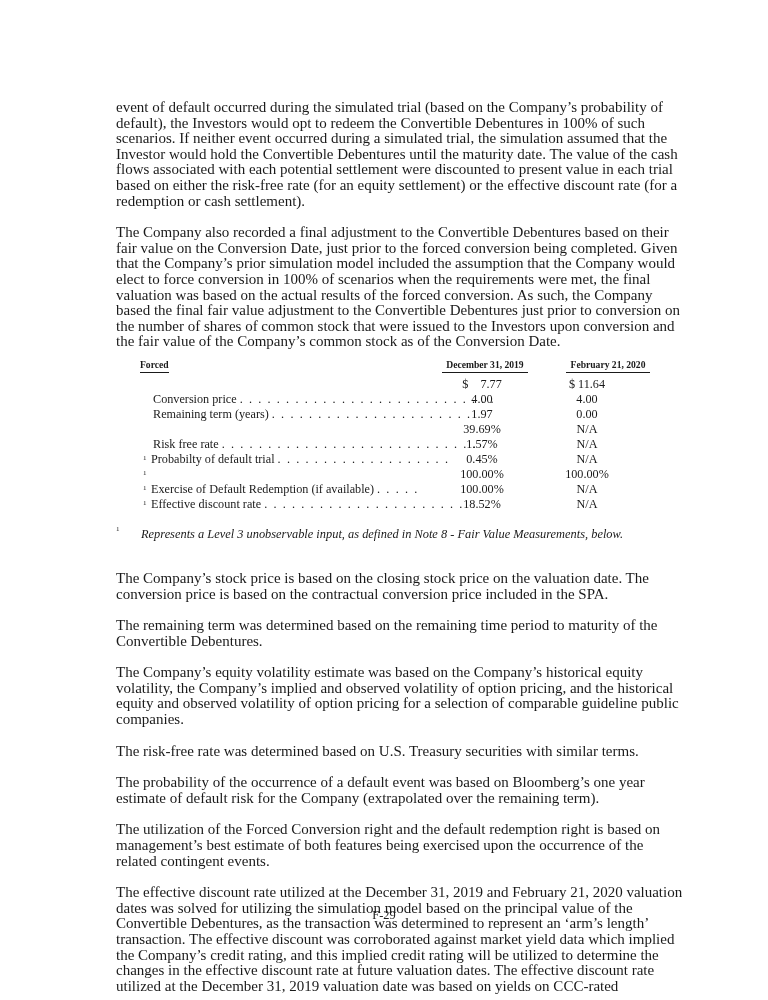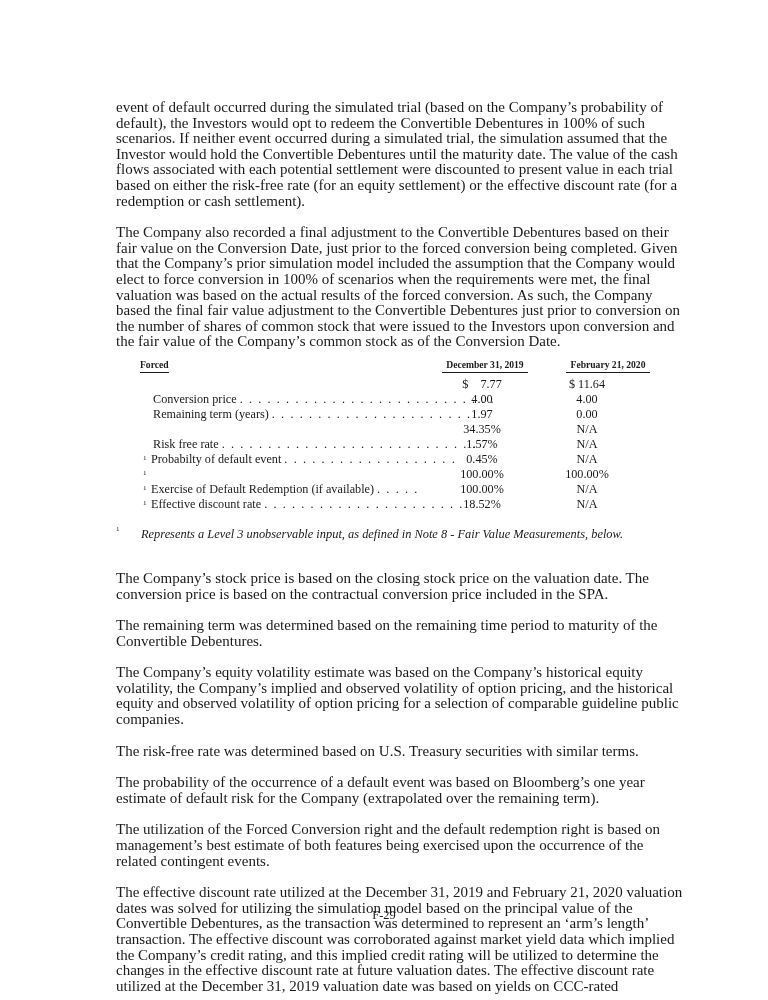--- a/index.html
+++ b/index.html
@@ -48,32 +48,32 @@
       <span class="v2">4.00</span>
     </div>
     <div class="row" style="top:48px">
       <span class="fn-mark"></span>
       <span class="label"><span>Remaining term (years)</span> <span class="dots"> . . . . . . . . . . . . . . . . . . . . . .</span></span>
       <span class="v1">1.97</span>
       <span class="v2">0.00</span>
     </div>
     <div class="row" style="top:63px">
       <span class="fn-mark"></span>
-      <span class="v1">34.35%</span>
+      <span class="v1">39.69%</span>
       <span class="v2">N/A</span>
     </div>
     <div class="row" style="top:78px">
       <span class="fn-mark"></span>
       <span class="label"><span>Risk free rate</span> <span class="dots"> . . . . . . . . . . . . . . . . . . . . . . . . . . . . .</span></span>
       <span class="v1">1.57%</span>
       <span class="v2">N/A</span>
     </div>
     <div class="row" style="top:93px">
       <span class="fn-mark">1</span>
-      <span class="label" style="left:35px"><span>Probabilty of default event</span> <span class="dots"> . . . . . . . . . . . . . . . . . . .</span></span>
+      <span class="label" style="left:35px"><span>Probabilty of default trial</span> <span class="dots"> . . . . . . . . . . . . . . . . . . .</span></span>
       <span class="v1">0.45%</span>
       <span class="v2">N/A</span>
     </div>
     <div class="row" style="top:108px">
       <span class="fn-mark">1</span>
       <span class="v1">100.00%</span>
       <span class="v2">100.00%</span>
     </div>
     <div class="row" style="top:123px">
       <span class="fn-mark">1</span>

